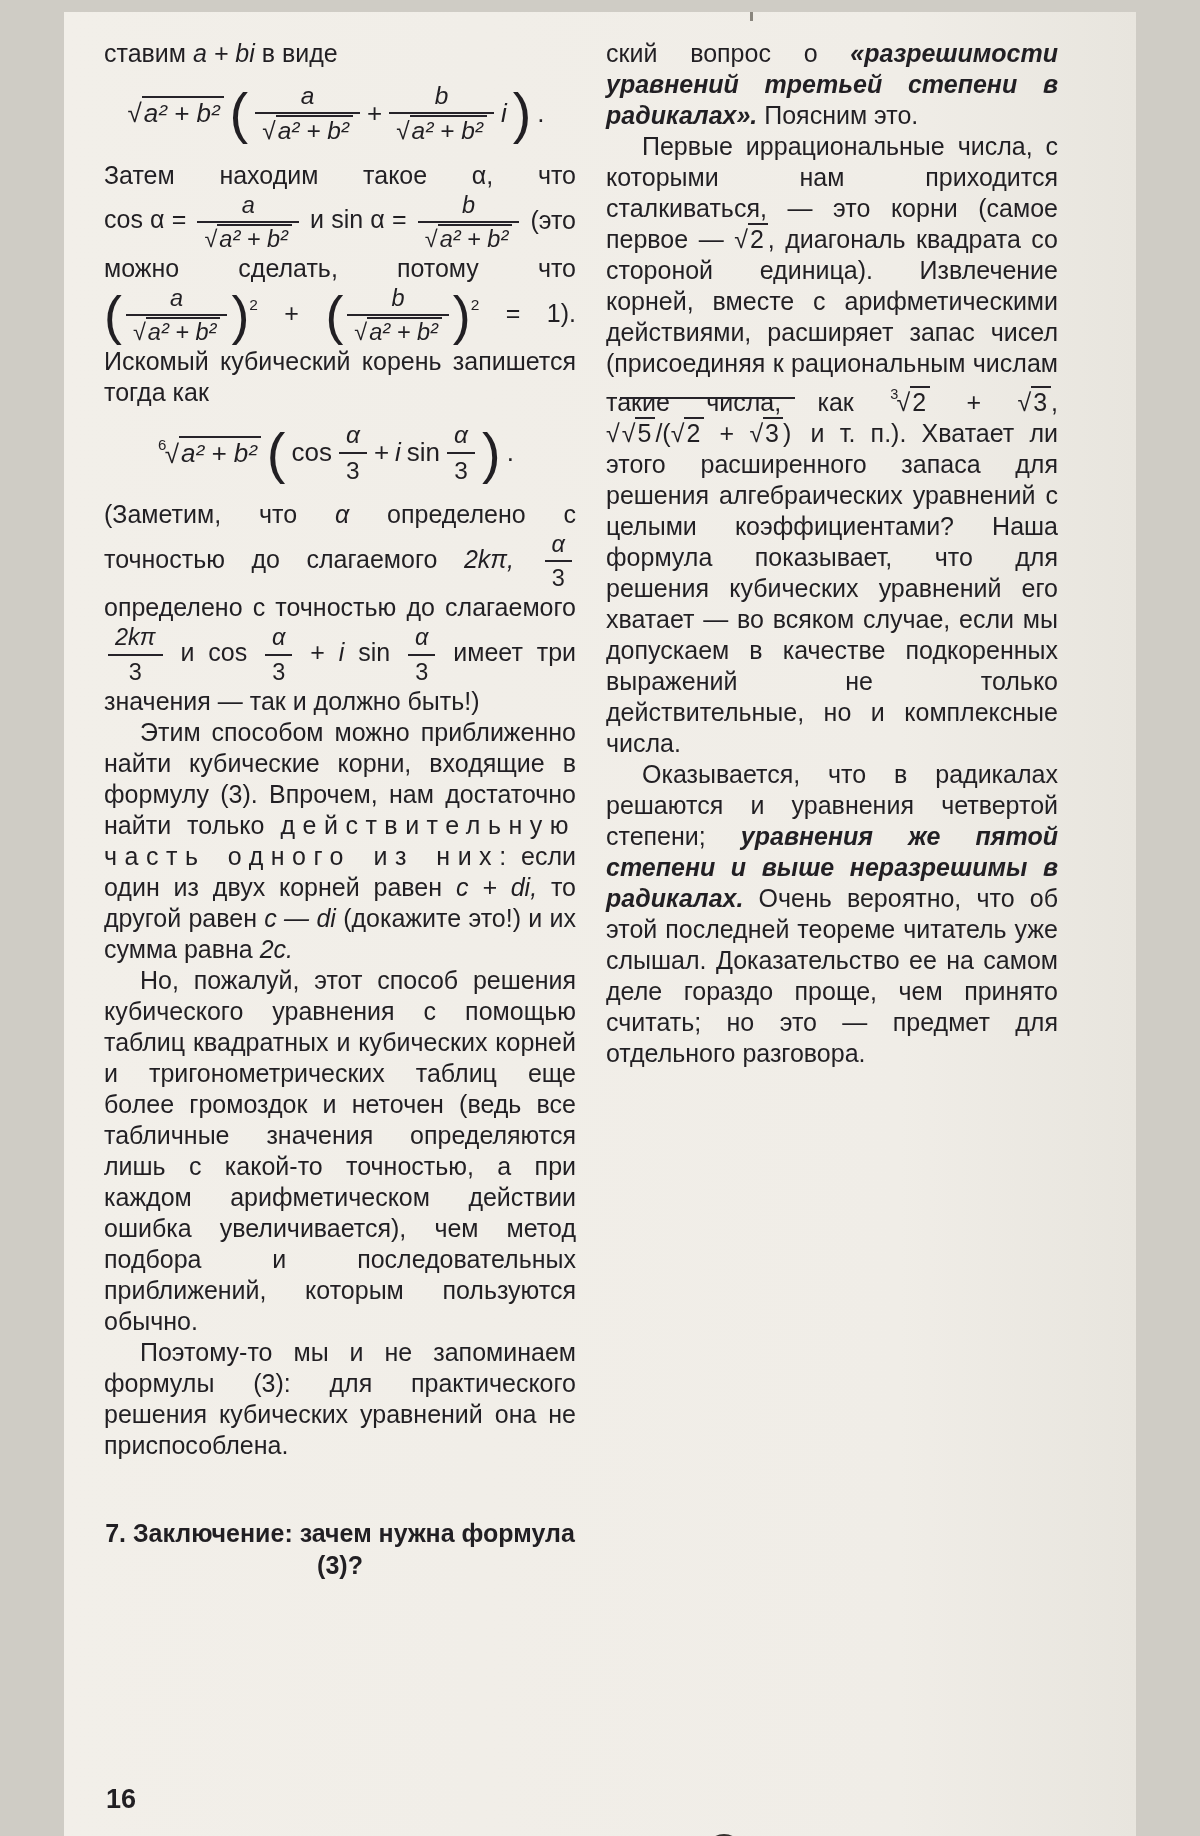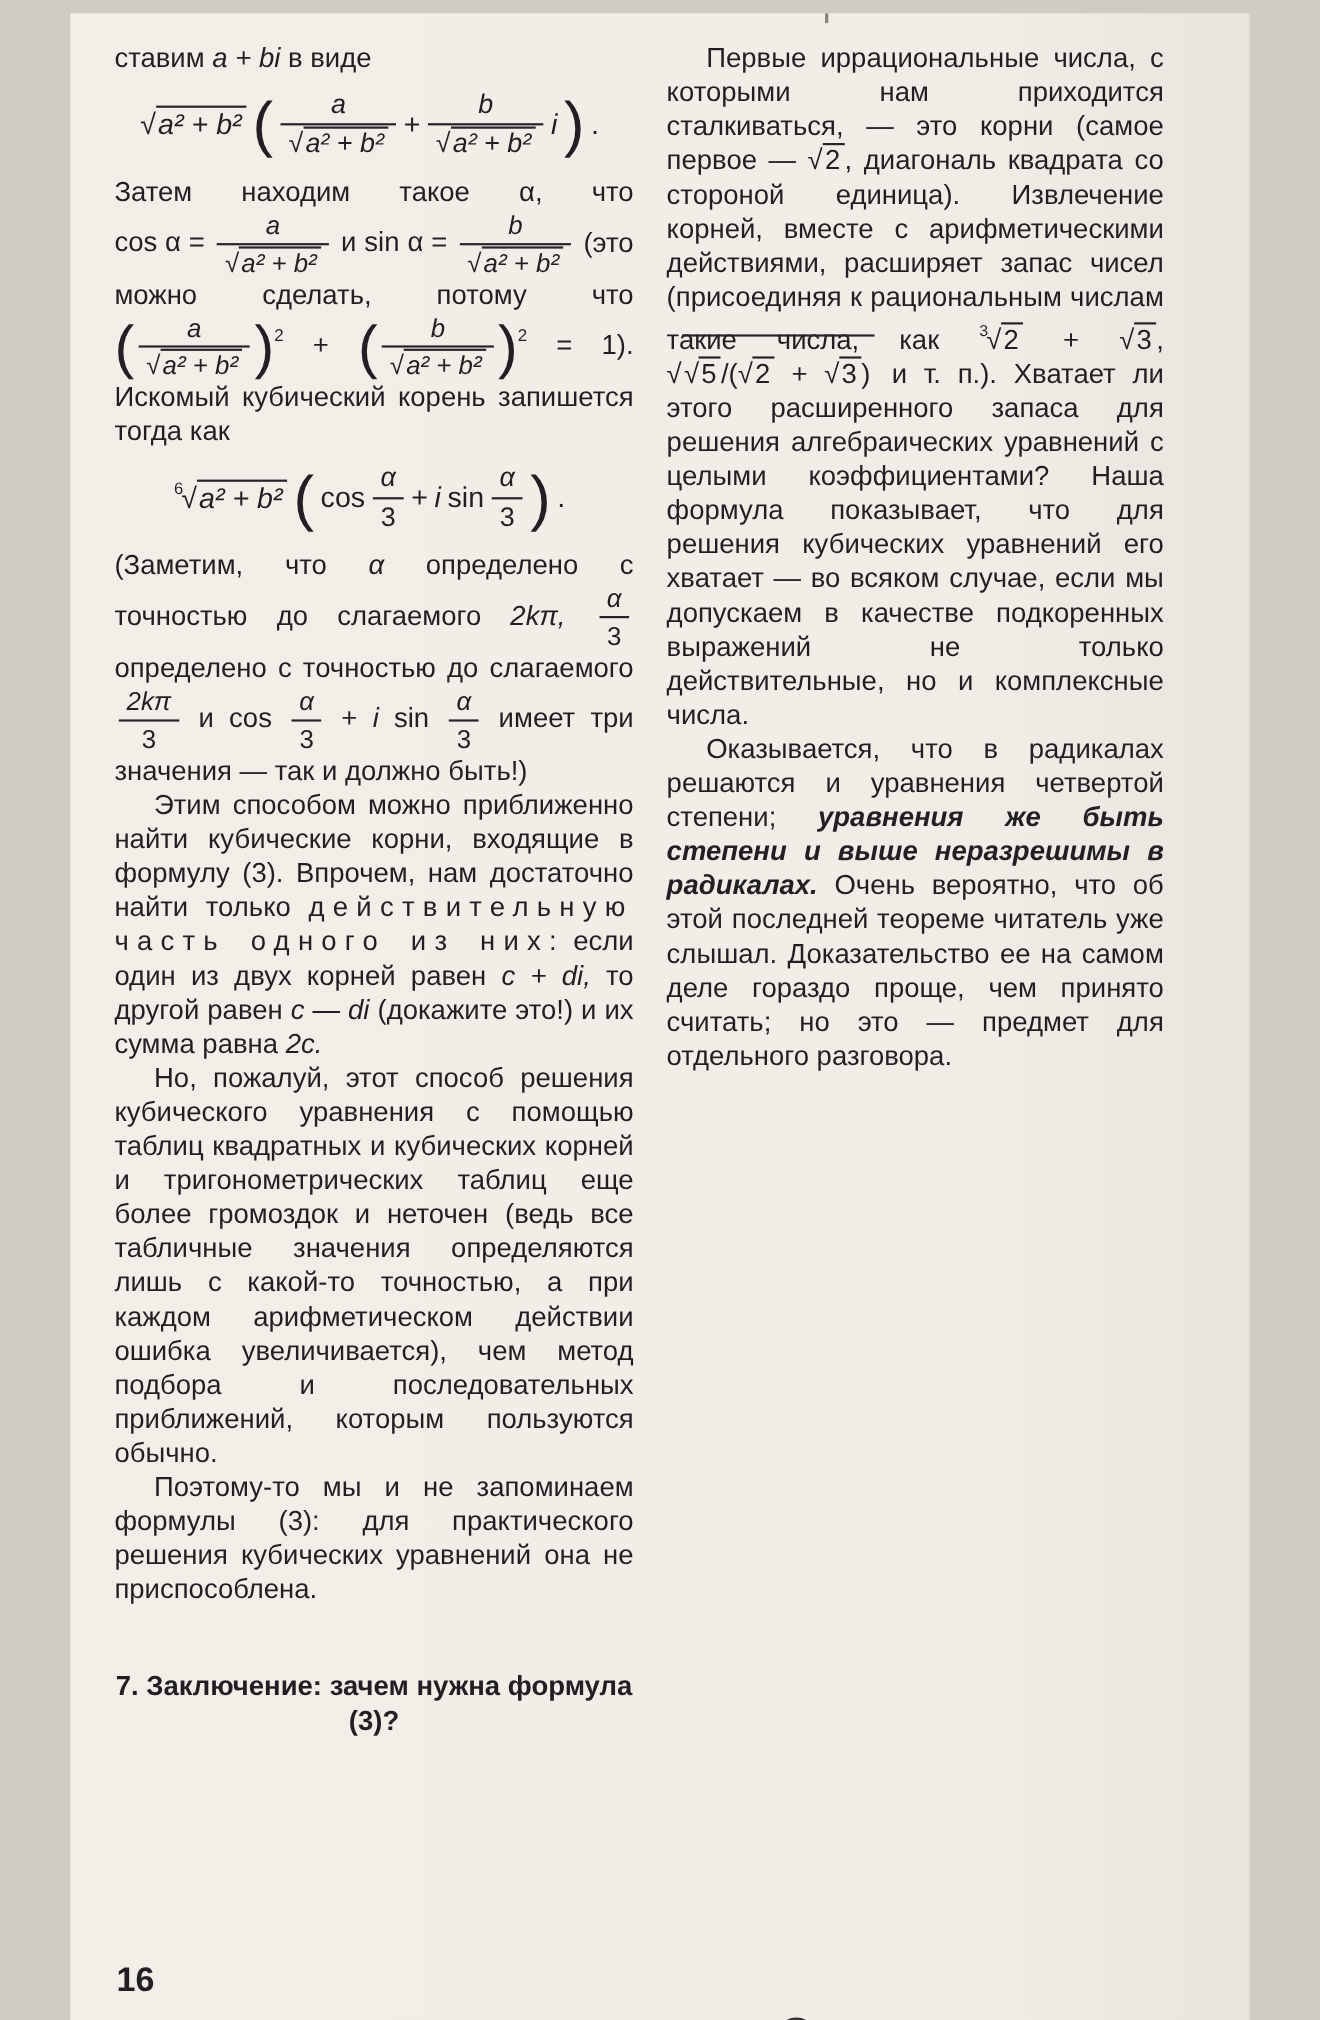--- a/index.html
+++ b/index.html
@@ -44,21 +44,21 @@
     display: inline-flex; flex-direction: column;
     vertical-align: middle; text-align: center; margin: 0 4px; font-size: 0.94em; line-height: 1.2;
   }
   .frac > .num { padding: 0 7px 2px; align-self: center; white-space: nowrap; }
   .frac > .den { border-top: 2px solid #262329; padding: 2px 7px 0; align-self: stretch; text-align: center; white-space: nowrap; }
 
   .bp { font-size: 215%; font-weight: 300; vertical-align: middle; line-height: 0.9; }
   sup.p2 { font-size: 0.62em; vertical-align: 0.8em; }
   .mg { white-space: nowrap; }
 
-  .pagenum { position: absolute; left: 42px; top: 1772px; font-weight: bold; font-size: 31px; }
+  .pagenum { position: absolute; left: 42px; top: 1772px; font-weight: bold; font-size: 27px; }
 
   .artifact-bottom { position: absolute; left: 648px; top: 1822px; width: 24px; height: 14px; background: #35322f; border-radius: 50% 50% 0 0; }
   .artifact-top { position: absolute; left: 686px; top: 0; width: 3px; height: 9px; background: #8a867e; }
 </style>
 </head>
 <body>
 
 <div class="page">
   <div class="artifact-top"></div>
 
@@ -177,36 +177,41 @@
       <p class="ind">Но, пожалуй, этот способ решения кубического уравнения с помощью таблиц квадратных и кубических корней и тригонометрических таблиц еще более громоздок и неточен (ведь все табличные значения определяются лишь с какой-то точностью, а при каждом арифметическом действии ошибка увеличивается), чем метод подбора и последовательных приближений, которым пользуются обычно.</p>
 
       <p class="ind">Поэтому-то мы и не запоминаем формулы (3): для практического решения кубических уравнений она не приспособлена.</p>
 
       <h3 class="h7">7. Заключение: зачем нужна формула (3)?</h3>
 
     </div>
 
     <div class="col right">
 
+      <p>
+        <span>ский вопрос о</span>
+        <span class="bi">«разрешимости уравнений третьей степени в радикалах».</span>
+        <span>Поясним это.</span>
+      </p>
 
       <p class="ind">
         <span>Первые иррациональные числа, с которыми нам приходится сталкиваться, — это корни (самое первое —</span>
         <span class="rad"><span class="sign">√</span><span class="bar">2</span></span><span>, диагональ квадрата со стороной единица). Извлечение корней, вместе с арифметическими действиями, расширяет запас чисел (присоединяя к рациональным числам такие числа, как</span>
         <span class="mg"><span class="rad"><sup class="idx">3</sup><span class="sign">√</span><span class="bar">2</span></span>
           <span>+</span>
           <span class="rad"><span class="sign">√</span><span class="bar">3</span></span><span>,</span></span>
         <span class="rad"><span class="sign">√</span><span class="bar hi"><span class="rad"><span class="sign">√</span><span class="bar">5</span></span><span>/(</span><span class="rad"><span class="sign">√</span><span class="bar">2</span></span>
           <span>+</span>
           <span class="rad"><span class="sign">√</span><span class="bar">3</span></span><span>)</span></span></span>
         <span>и т. п.). Хватает ли этого расширенного запаса для решения алгебраических уравнений с целыми коэффициентами? Наша формула показывает, что для решения кубических уравнений его хватает — во всяком случае, если мы допускаем в качестве подкоренных выражений не только действительные, но и комплексные числа.</span>
       </p>
 
       <p class="ind">
         <span>Оказывается, что в радикалах решаются и уравнения четвертой степени;</span>
-        <span class="bi">уравнения же быть степени и выше неразрешимы в радикалах.</span>
+        <span class="bi">уравнения же пятой степени и выше неразрешимы в радикалах.</span>
         <span>Очень вероятно, что об этой последней теореме читатель уже слышал. Доказательство ее на самом деле гораздо проще, чем принято считать; но это — предмет для отдельного разговора.</span>
       </p>
     </div>
   </div>
 
   <div class="pagenum">16</div>
   <div class="artifact-bottom"></div>
 </div>
 
 </body></html>

